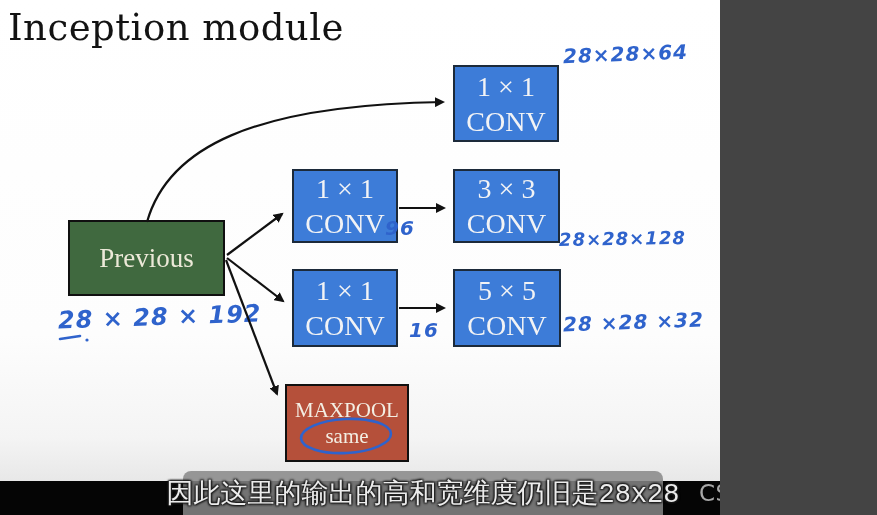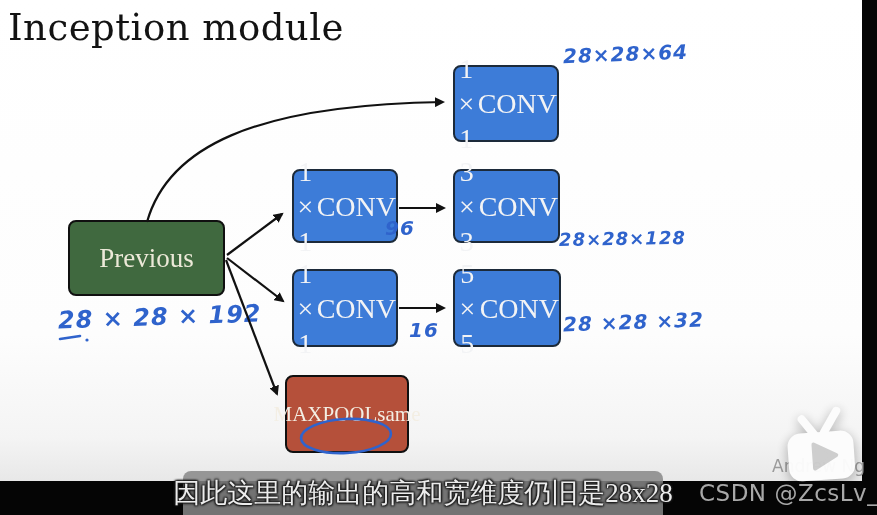--- a/index.html
+++ b/index.html
@@ -1,45 +1,45 @@
 <!DOCTYPE html>
 <html><head>
 <meta charset="utf-8">
 <style>
   html,body{margin:0;padding:0;background:#444;}
   .stage{
-    position:relative;width:877px;height:515px;overflow:hidden;
+    position:relative;width:720px;height:515px;overflow:hidden;
     background:linear-gradient(180deg,#ffffff 0%,#fdfdfd 65%,#f4f4f4 85%,#e7e7e7 94%);
     font-family:"Liberation Serif", serif;
   }
   .title{
     position:absolute;left:8px;top:6px;font-size:37px;color:#131313;
     font-family:"DejaVu Serif", serif;letter-spacing:0.5px;
   }
   .box{
-    position:absolute;display:flex;align-items:center;justify-content:center;
-    text-align:center;box-sizing:border-box;z-index:1;border-radius:8px;
+    position:absolute;display:flex;flex-direction:column;align-items:center;justify-content:center;
+    text-align:center;box-sizing:border-box;z-index:1;
   }
   .box.blue{background:#3d7cd8;border:2px solid #1c2a3a;color:#f2f3f5;font-size:28px;line-height:35px;}
   .box.green{background:#40693f;border:2px solid #101010;color:#ece9d8;font-size:27px;line-height:34px;align-items:center;}
-  .box.red{background:#b5503a;border:2px solid #101010;color:#f3eee3;font-size:21px;line-height:26px;}
+  .box.red{background:#b5503a;border:2px solid #101010;color:#f3eee3;font-size:21px;line-height:26px;margin-top:9px;}
   .hw{
     position:absolute;color:#2f63cc;font-family:"DejaVu Sans", sans-serif;font-style:italic;
     font-weight:bold;letter-spacing:1px;z-index:1;transform:rotate(-2deg);
   }
   .arrow-layer{position:absolute;left:0;top:0;z-index:2;pointer-events:none;}
   .bottom-bar{position:absolute;left:0;top:481px;width:877px;height:34px;background:#050505;z-index:3;}
   .right-bar{position:absolute;left:862px;top:0;width:15px;height:515px;background:#050505;z-index:3;}
   .subtitle-bg{
     position:absolute;left:183px;top:471px;width:480px;height:44px;z-index:4;
     background:rgba(135,135,135,0.85);border-radius:8px 8px 0 0;
     display:flex;align-items:center;justify-content:center;
   }
   .subtitle-text{
-    font-family:Liberation Serif, serif;font-size:27px;color:#ececec;white-space:nowrap;
+    font-family:Liberation Mono, monospace;font-size:27px;color:#ececec;white-space:nowrap;
     text-shadow:1px 1px 2px #1a1a1a,-1px -1px 2px #1a1a1a,1px -1px 2px #1a1a1a,-1px 1px 2px #1a1a1a;
   }
   .presenter{
     position:absolute;left:772px;top:456px;z-index:4;color:#9b9b9b;
     font-family:"DejaVu Sans", sans-serif;font-size:17px;white-space:nowrap;
   }
   .csdn{
     position:absolute;left:699px;top:480px;z-index:6;color:#a8a8a8;
     font-family:"DejaVu Sans", sans-serif;font-size:23px;white-space:nowrap;letter-spacing:0.5px;
   }

